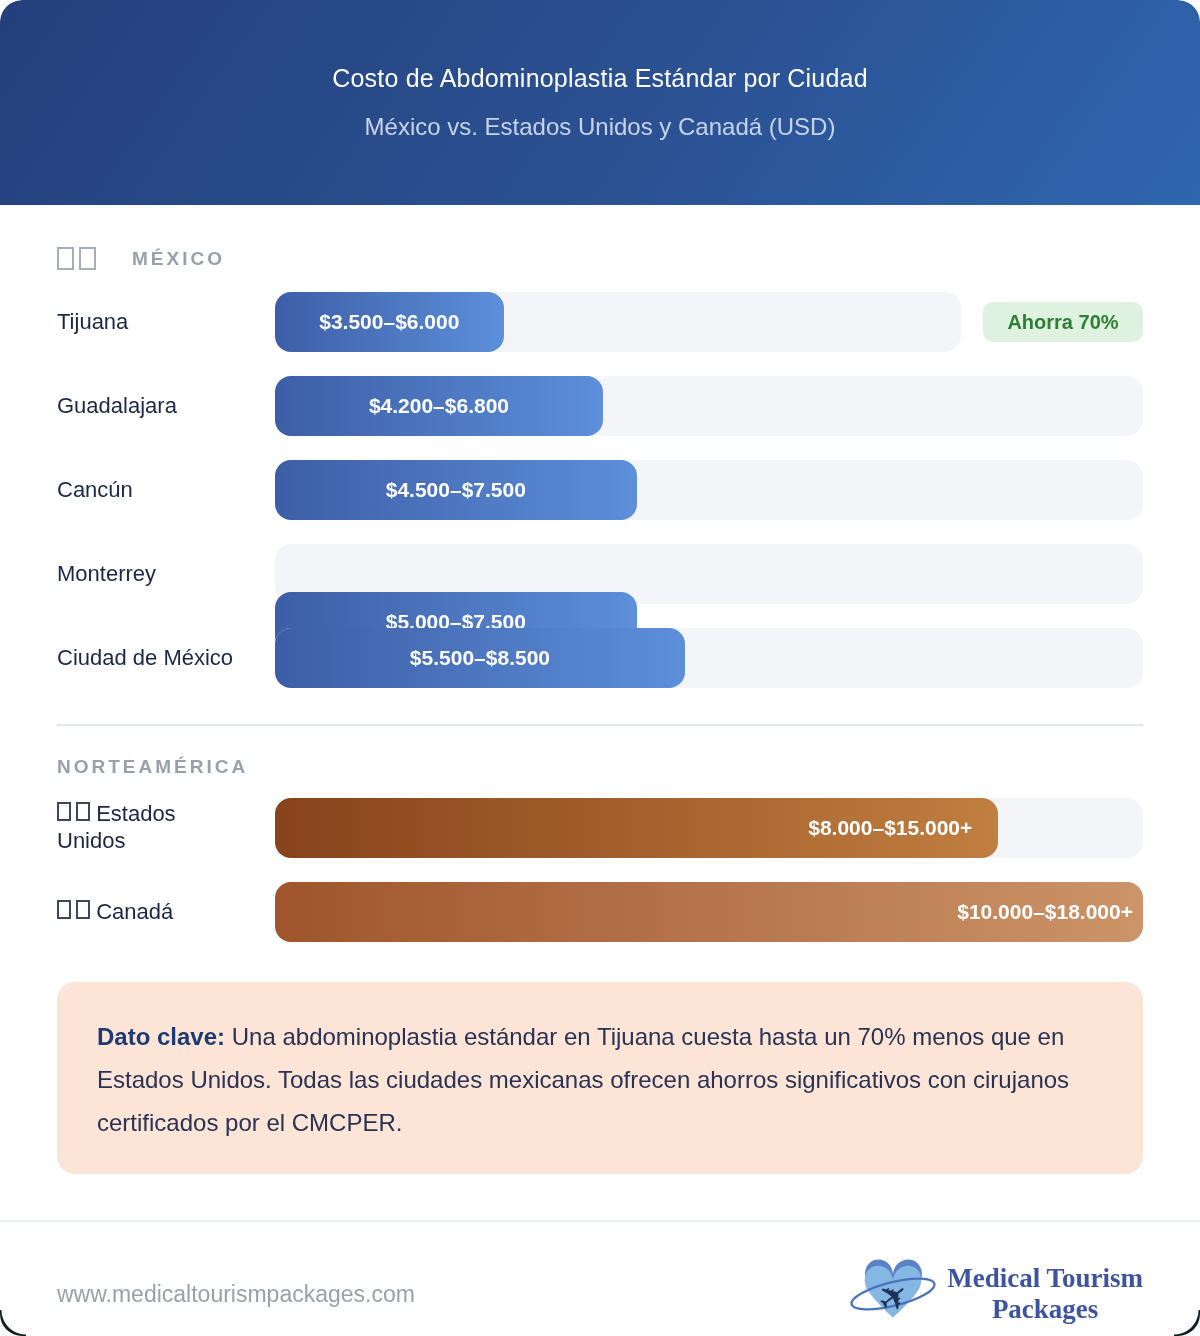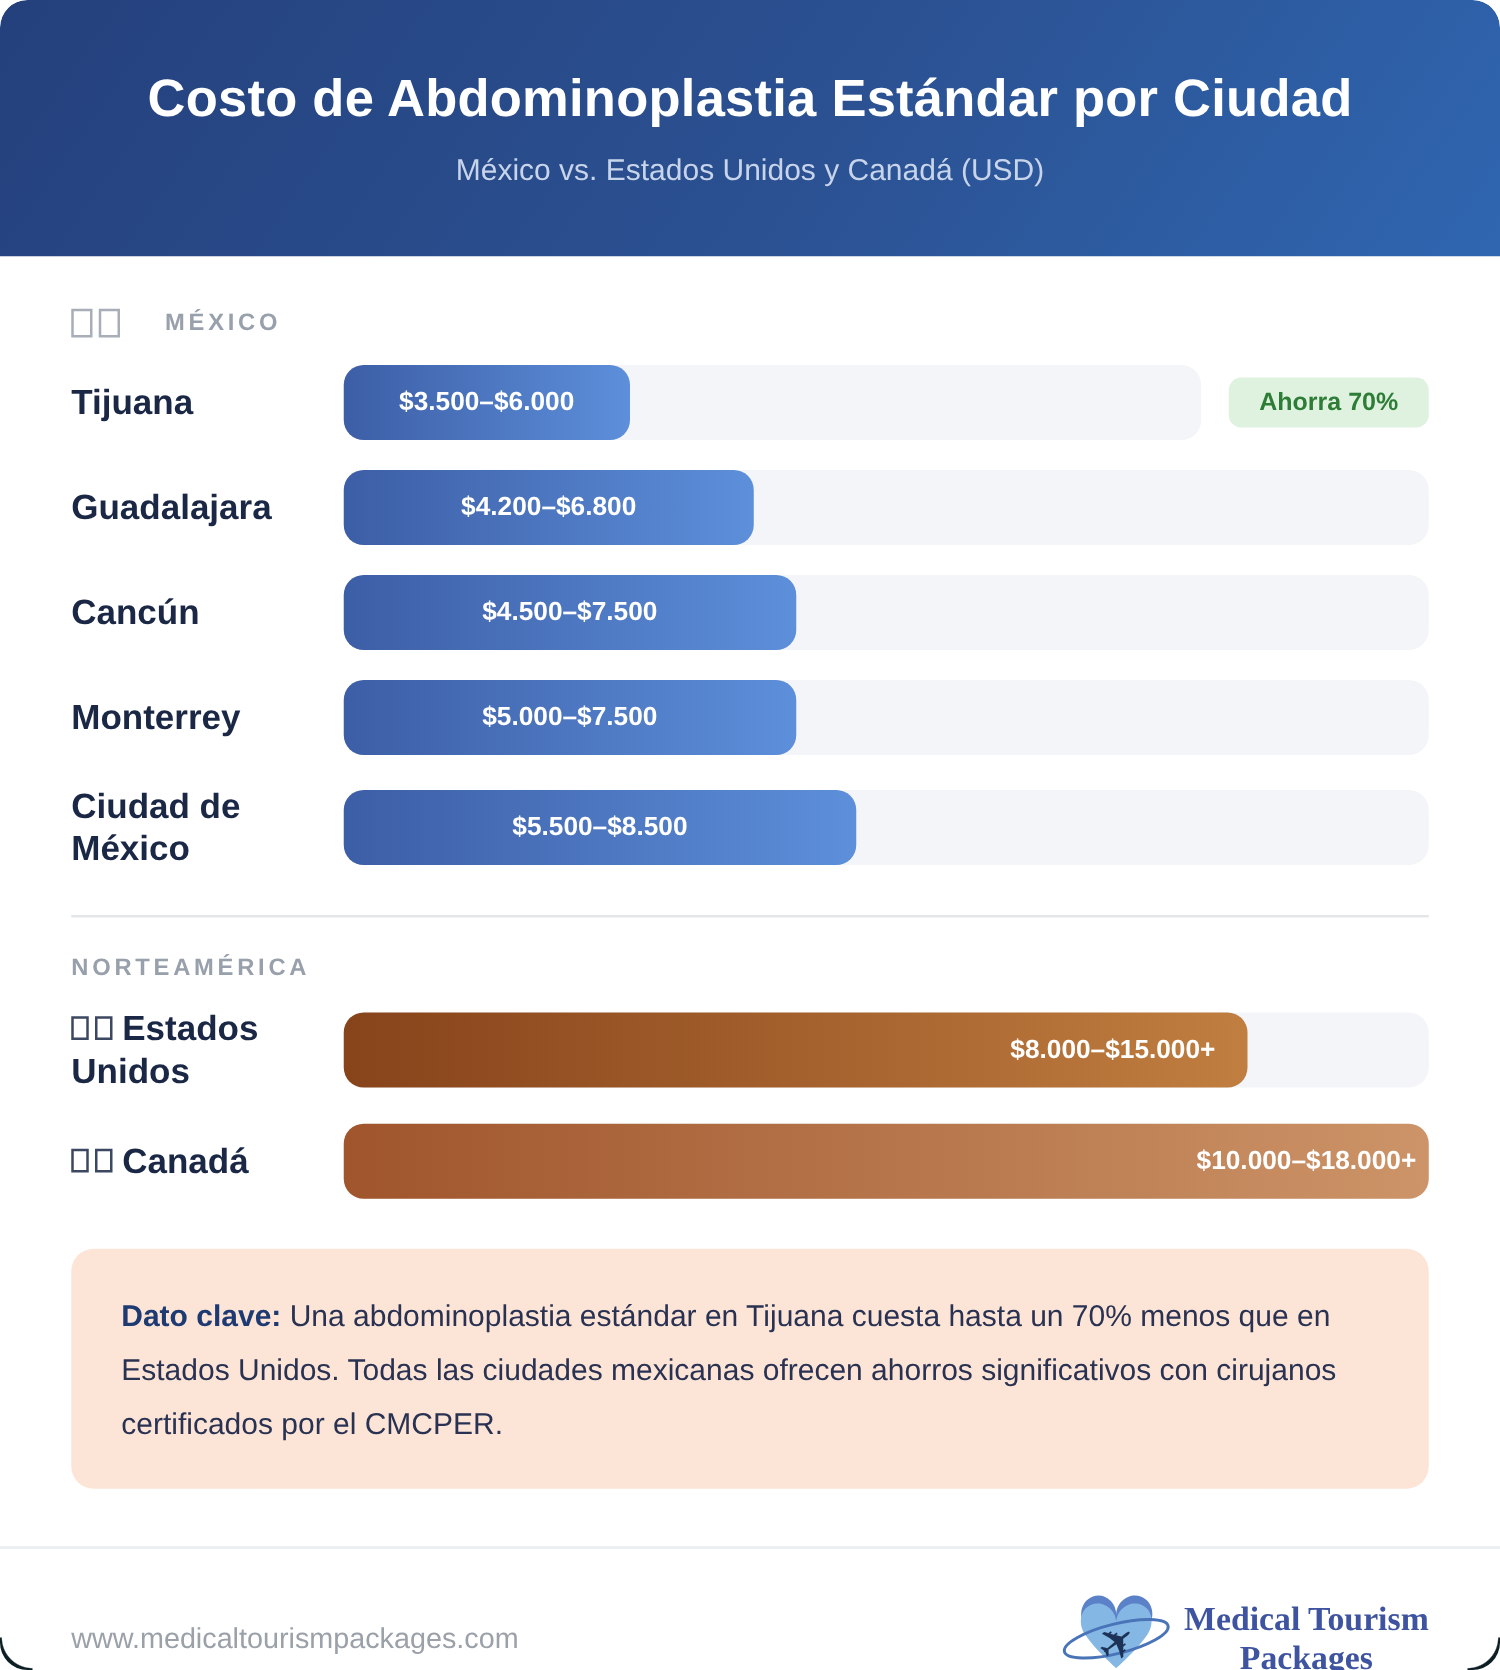--- a/index.html
+++ b/index.html
@@ -22,21 +22,21 @@
   .corner-br { right: 0; background: radial-gradient(circle at 0% 0%,   rgba(0,0,0,0) 24px, #0d1f24 25px); }
 
   
   .header {
     height: 205px;
     background: linear-gradient(125deg, #24407c 0%, #2b5192 55%, #2f66b0 100%);
     border-radius: 22px 22px 0 0;
     display: flex; flex-direction: column; align-items: center; justify-content: center;
     color: #fff;
   }
-  .header h1 { font-size: 42px; font-weight: bold; letter-spacing: 0.2px; margin-bottom: 20px; }
+  .header h1 { font-size: 25px; font-weight: normal; letter-spacing: 0.2px; margin-bottom: 20px; }
   .header .subtitle { font-size: 24px; font-weight: normal; color: #c7d4ea; }
 
   
   .content { padding: 0 57px; }
 
   .section-label {
     display: flex; align-items: center; gap: 14px;
     font-size: 19px; font-weight: bold; letter-spacing: 3px;
     color: #98a0ab;
   }
@@ -46,21 +46,21 @@
   .tofu-pair { display: inline-flex; gap: 5px; align-items: center; }
   .tofu { display: inline-block; width: 17px; height: 23px; border: 2.5px solid currentColor; opacity: .85; }
   .row-label .tofu { width: 14px; height: 19px; border-width: 2px; margin-bottom: -1px; }
 
   .rows { margin-top: 22px; }
   .bar-row { display: flex; align-items: center; margin-bottom: 24px; min-height: 60px; }
   .rows-na { margin-top: 20px; }
 
   .row-label {
     width: 218px; flex-shrink: 0; padding-right: 28px;
-    font-size: 28px; font-weight: bold; color: #1a2745; line-height: 1.22;
+    font-size: 22px; font-weight: normal; color: #1a2745; line-height: 1.22;
   }
   .bar-area { flex: 1; display: flex; align-items: center; }
   .track {
     flex: 1; height: 60px; background: #f3f5f8; border-radius: 16px;
     position: relative;
   }
   .fill {
     height: 100%; border-radius: 16px;
     display: flex; align-items: center; justify-content: center;
     color: #ffffff; font-size: 21px; font-weight: bold; white-space: nowrap;
@@ -149,21 +149,21 @@
           <div class="track">
             <div class="fill mx" style="width: 41.6667%;">$4.500–$7.500</div>
           </div>
         </div>
       </div>
 
       <div class="bar-row">
         <div class="row-label">Monterrey</div>
         <div class="bar-area">
           <div class="track">
-            <div class="fill mx" style="width: 41.6667%;">$5.000–$7.500</div>
+            <div class="fill mx" style="width: 41.6667%; margin-top: 48px;">$5.000–$7.500</div>
           </div>
         </div>
       </div>
 
       <div class="bar-row">
         <div class="row-label">Ciudad de México</div>
         <div class="bar-area">
           <div class="track">
             <div class="fill mx" style="width: 47.2222%;">$5.500–$8.500</div>
           </div>

